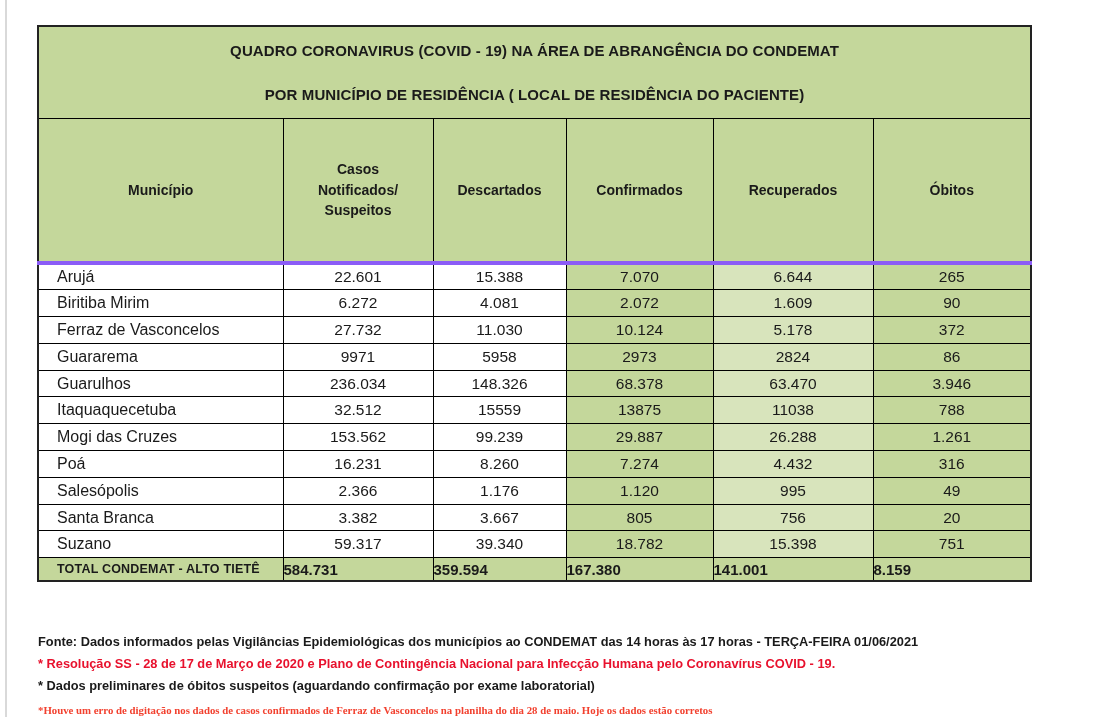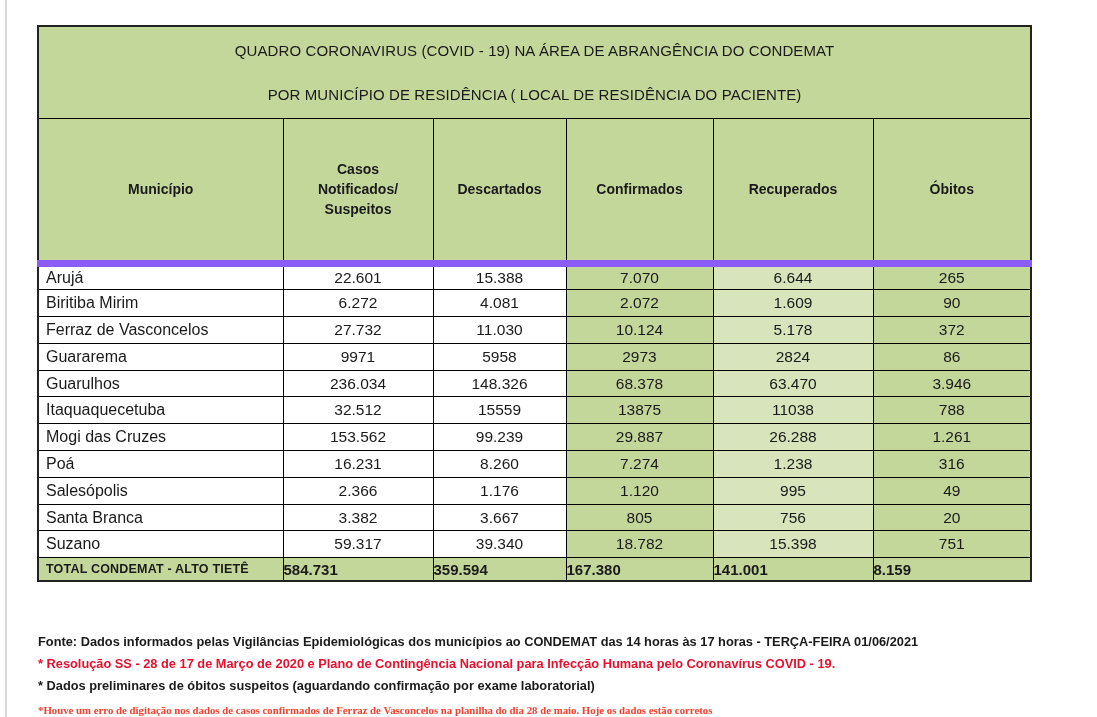--- a/index.html
+++ b/index.html
@@ -39,46 +39,46 @@
     overflow: hidden;
     color: var(--ink);
   }
   tr.title-row { height: 92px; }
   .title-cell {
     background: var(--green);
     text-align: center;
     vertical-align: middle;
   }
   .title-cell .title-line {
-    font-weight: normal;
+    font-weight: bold;
     font-size: 15px;
     letter-spacing: 0.1px;
   }
   .title-cell .title-line + .title-line { margin-top: 27px; }
   tr.cols-row { height: 145px; }
   tr.cols-row th {
     background: var(--green);
     font-weight: bold;
     font-size: 14px;
     text-align: center;
     vertical-align: middle;
     line-height: 1.45;
     padding: 0 14px;
-    border-bottom: 7px solid #8b5cf6;
+    border-bottom: 4px solid #8b5cf6;
   }
   tbody tr { height: 26.8px; }
   tbody td {
     background: #ffffff;
     font-size: 15.5px;
     text-align: center;
     vertical-align: middle;
   }
   td.c0 {
     text-align: left;
-    padding-left: 7px;
+    padding-left: 18px;
     font-size: 16px;
   }
   td.c3, td.c5 { background: var(--green); }
   td.c4 { background: var(--lgreen); }
   tr.total-row { height: 23px; }
   tr.total-row td {
     background: var(--green);
     font-weight: bold;
     font-size: 15px;
   }
@@ -195,21 +195,21 @@
           <td class="c2">99.239</td>
           <td class="c3">29.887</td>
           <td class="c4">26.288</td>
           <td class="c5">1.261</td>
         </tr>
         <tr>
           <td class="c0">Poá</td>
           <td class="c1">16.231</td>
           <td class="c2">8.260</td>
           <td class="c3">7.274</td>
-          <td class="c4">1.238</td>
+          <td class="c4">4.432</td>
           <td class="c5">316</td>
         </tr>
         <tr>
           <td class="c0">Salesópolis</td>
           <td class="c1">2.366</td>
           <td class="c2">1.176</td>
           <td class="c3">1.120</td>
           <td class="c4">995</td>
           <td class="c5">49</td>
         </tr>

